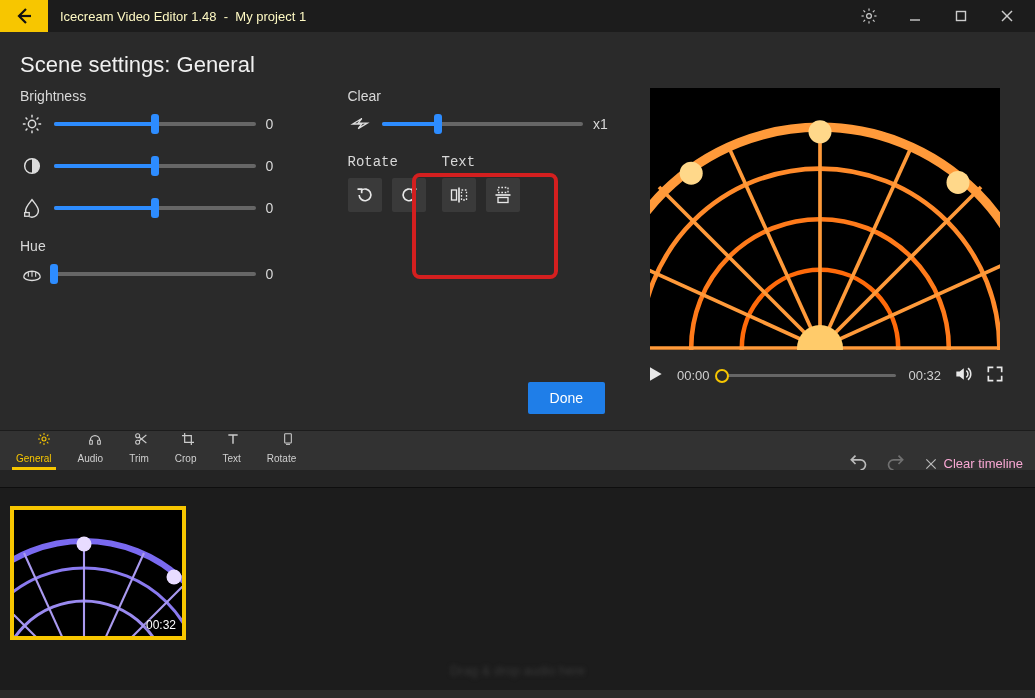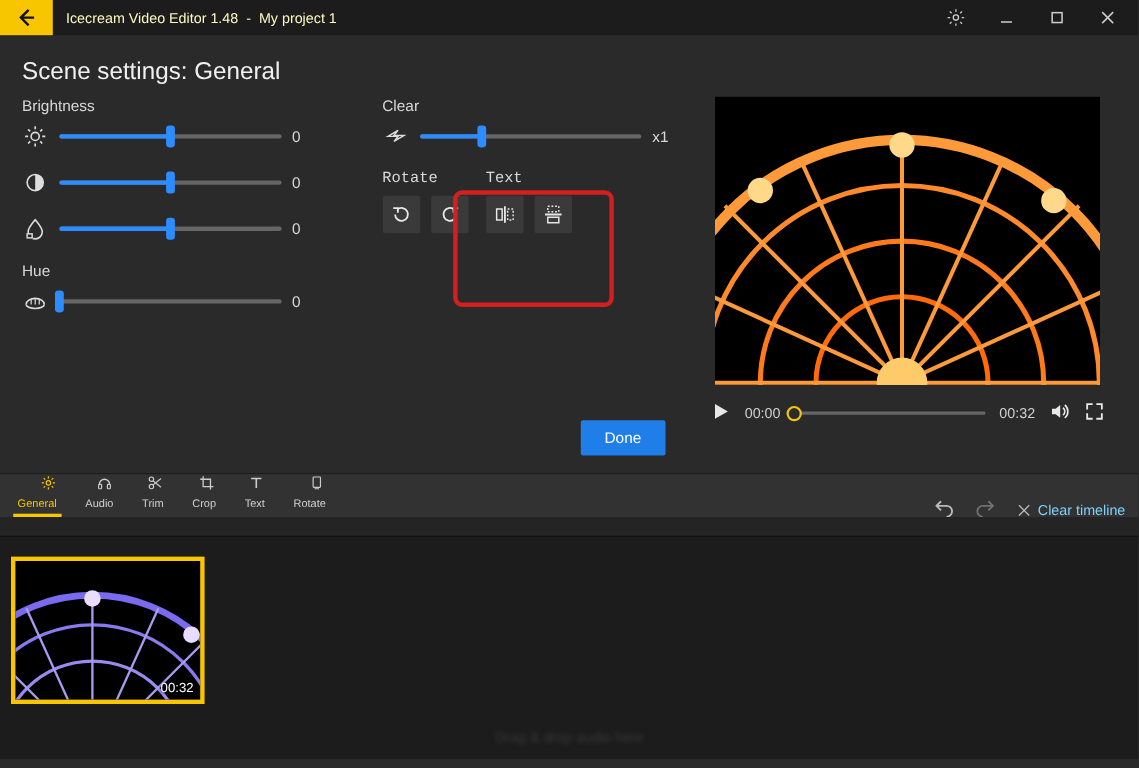--- a/index.html
+++ b/index.html
@@ -248,21 +248,21 @@
   .tab.active {
     color: #f7c600;
     border-bottom: 3px solid #f7c600;
   }
   .tabs-spacer { flex: 1; }
   .tab-action {
     display: flex;
     align-items: center;
     gap: 6px;
     font-size: 13px;
-    color: #7dd3fc;
+    color: #f9a8d4;
     cursor: pointer;
     margin-top: 26px;
   }
 
   
   .timeline {
     background: #1c1c1c;
     height: 220px;
     position: relative;
   }

